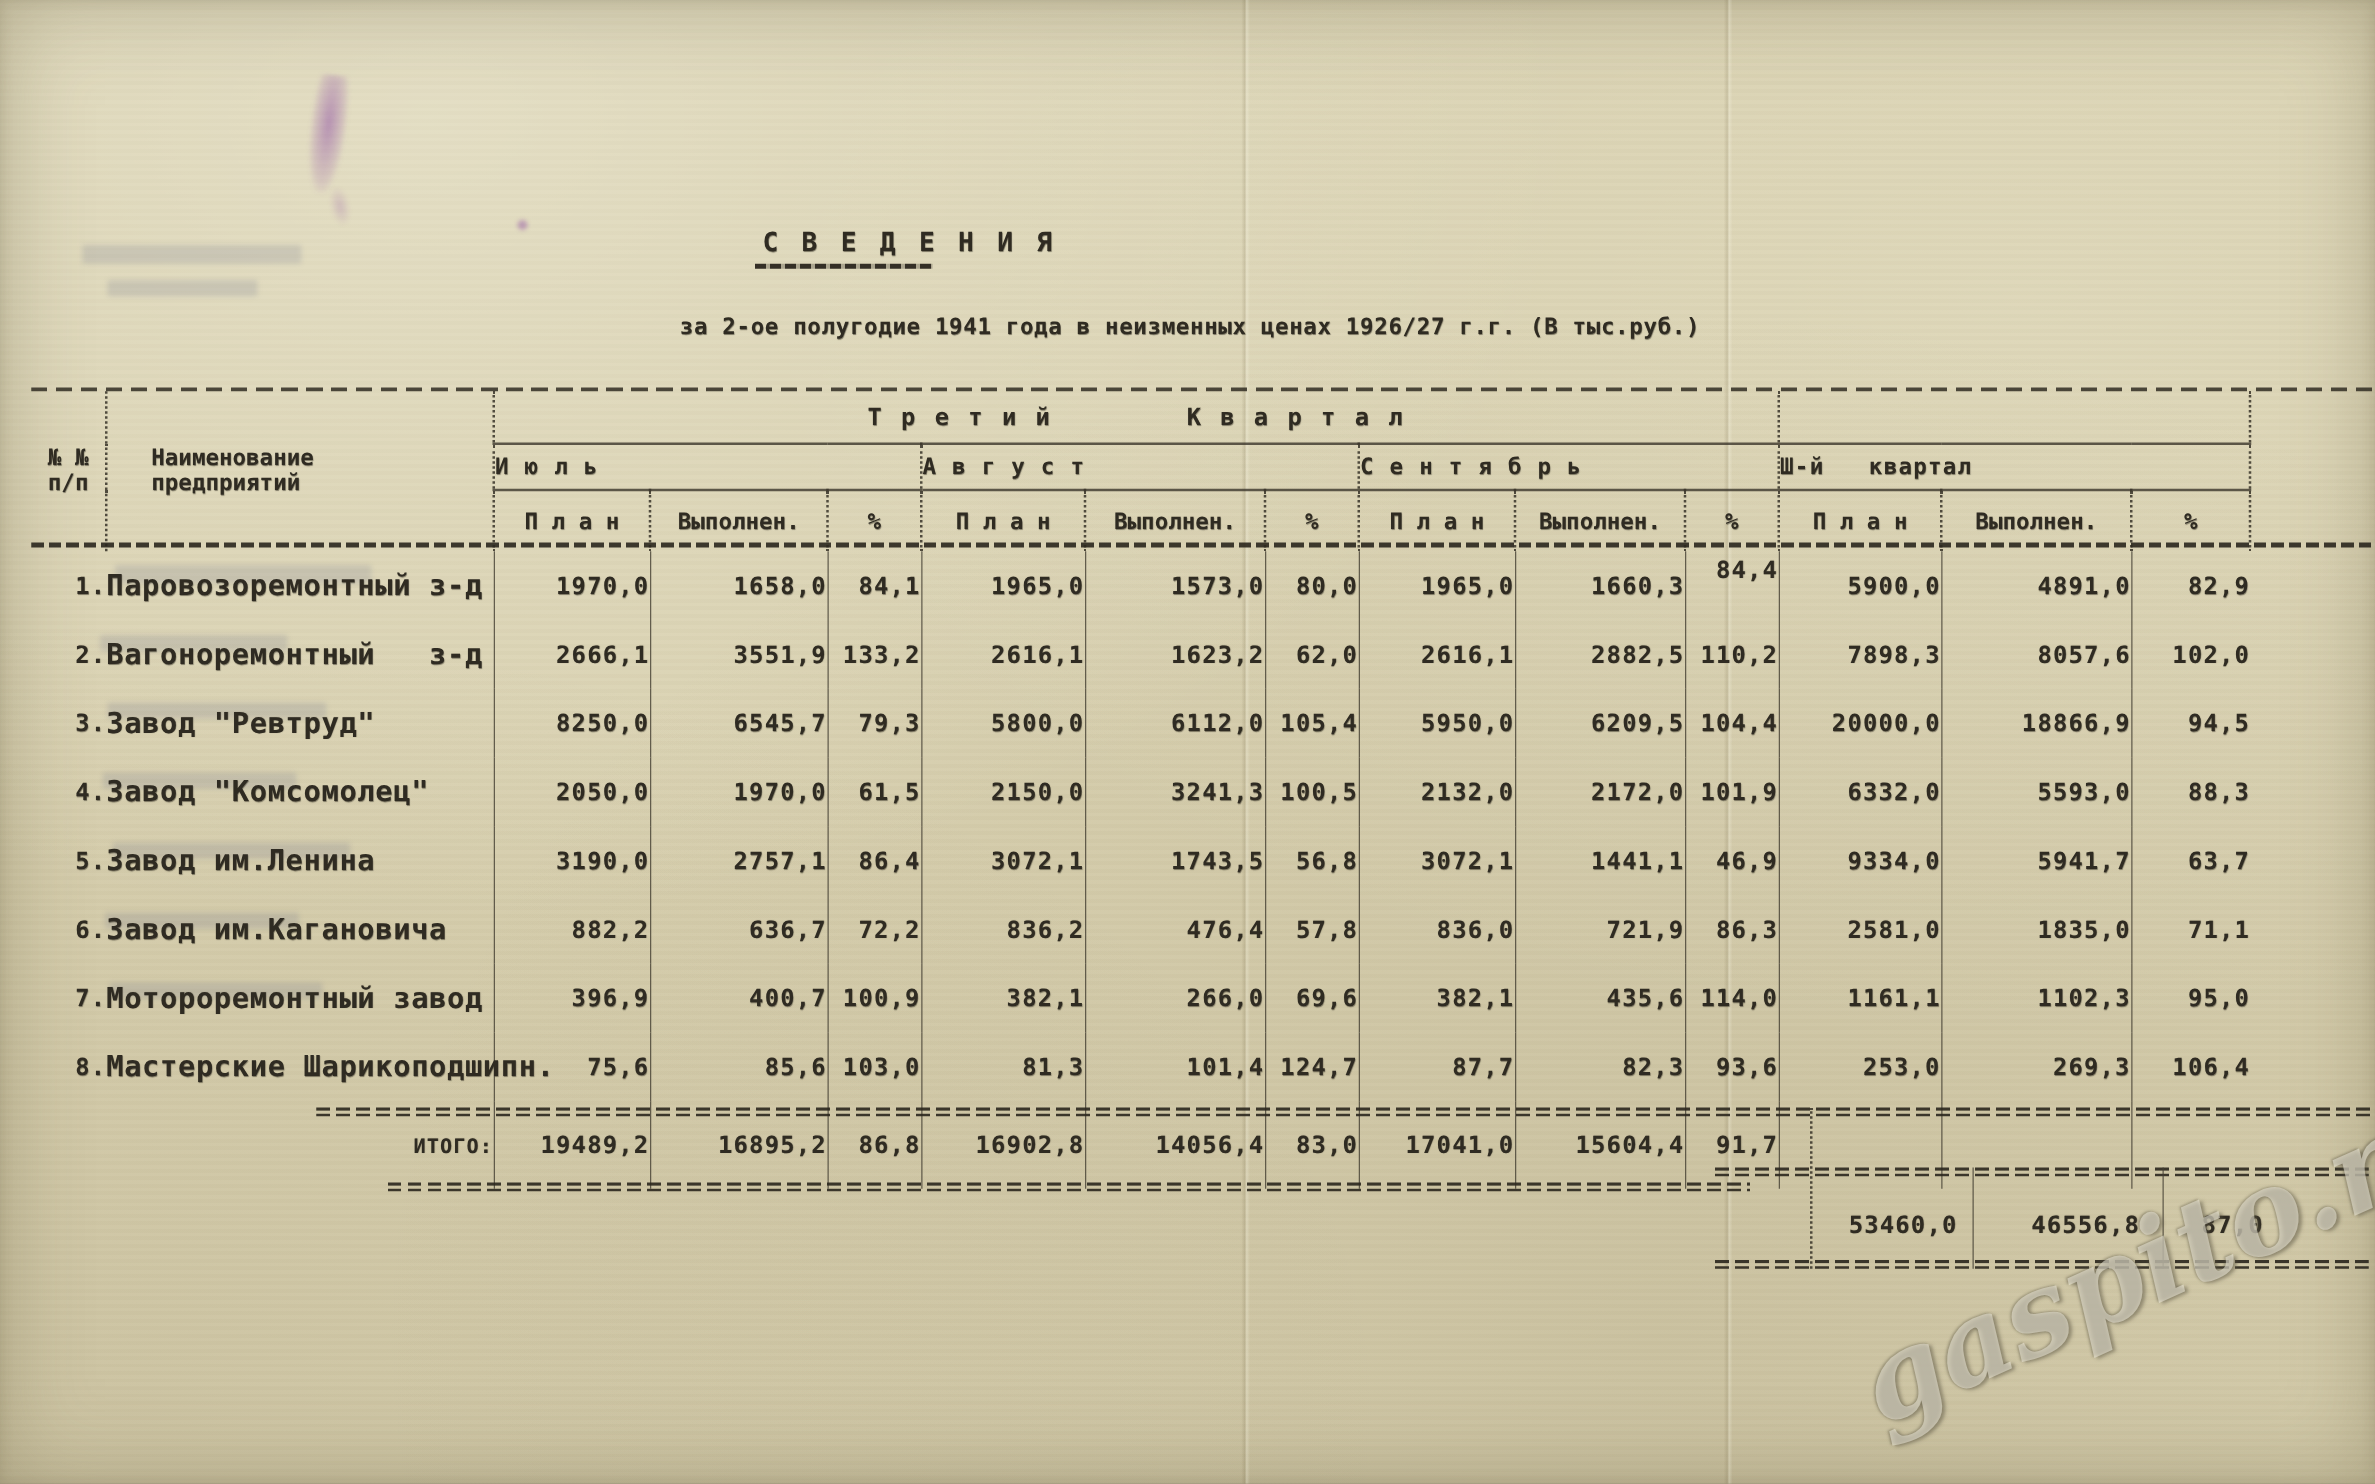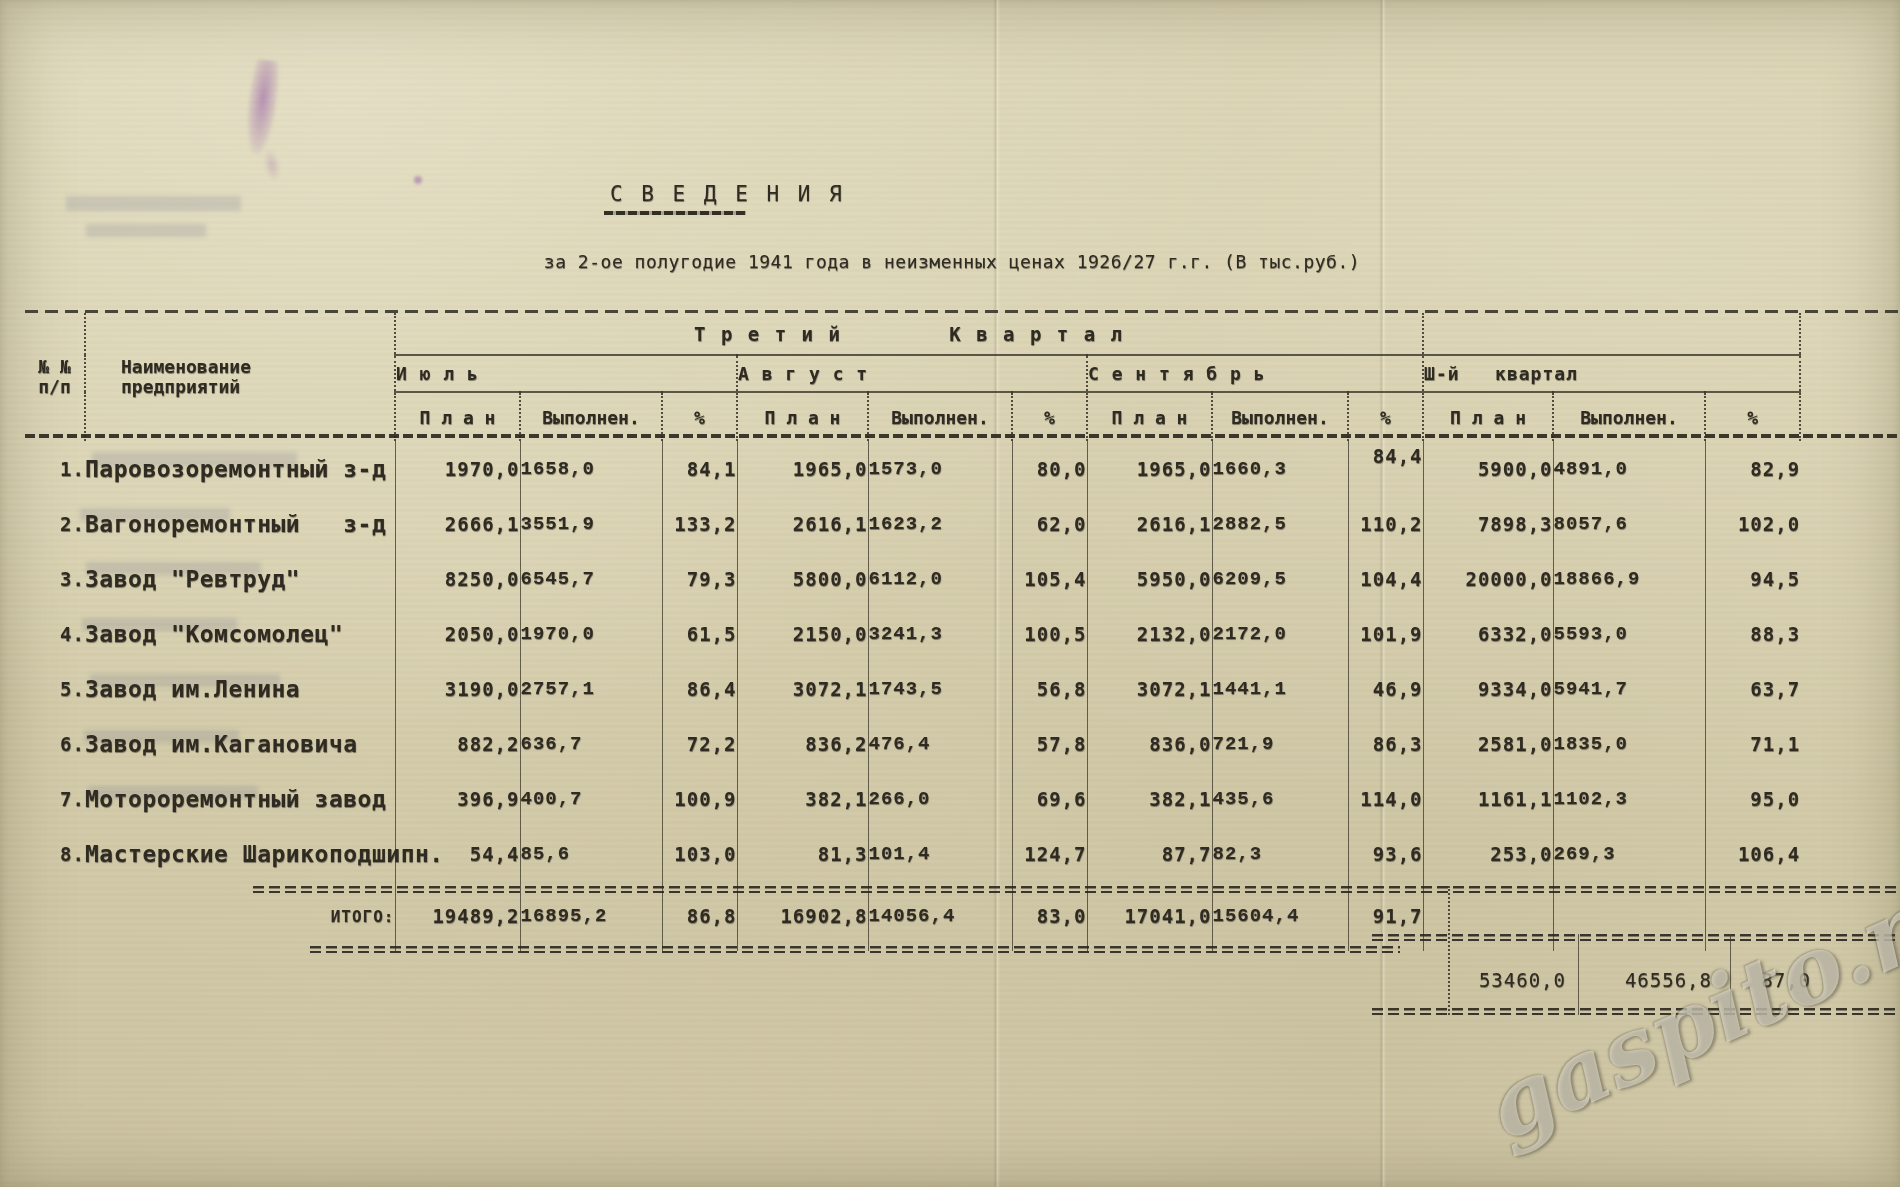--- a/index.html
+++ b/index.html
@@ -9,21 +9,21 @@
   .paper{position:absolute;inset:0;background-color:#d8d0af;
     background-image:
       radial-gradient(ellipse at 18% 8%, rgba(255,255,244,0.30), transparent 42%),
       radial-gradient(ellipse at 85% 20%, rgba(255,255,240,0.16), transparent 45%),
       radial-gradient(ellipse at 70% 90%, rgba(120,105,70,0.14), transparent 55%),
       radial-gradient(ellipse at 5% 95%, rgba(120,105,70,0.12), transparent 40%),
       repeating-linear-gradient(0deg, rgba(255,255,250,0.02) 0 3px, rgba(110,100,70,0.025) 3px 6px);
     box-shadow: inset 0 0 70px rgba(95,85,55,0.35), inset 0 0 10px rgba(95,85,55,0.18);}
   .crease{position:absolute;top:0;bottom:0;width:7px;
     background:linear-gradient(90deg, transparent, rgba(105,92,58,0.17) 40%, rgba(255,255,242,0.26) 62%, transparent);}
-  .ink{color:#2f2b22;font-weight:400;text-shadow:0.4px 0.6px 0.7px rgba(40,36,26,0.55);}
+  .ink{color:#2f2b22;font-weight:700;text-shadow:0.4px 0.6px 0.7px rgba(40,36,26,0.55);}
   .ws-pre{white-space:pre;}
 
   
   .doc-title{position:absolute;left:610px;top:182px;font-size:21px;letter-spacing:3px;}
   .title-underline{position:absolute;left:604px;top:211px;width:142px;height:4px;
     background:repeating-linear-gradient(90deg,#342f26 0 9px, rgba(52,47,38,0.30) 9px 12px);}
   .doc-subtitle{position:absolute;left:268px;top:250px;width:1368px;text-align:center;
     font-size:18px;letter-spacing:0.5px;line-height:24px;}
 
   
@@ -31,21 +31,21 @@
   table.main th, table.main td{padding:0;margin:0;vertical-align:middle;
     color:#2f2b22;font-weight:700;text-shadow:0.4px 0.6px 0.7px rgba(40,36,26,0.5);}
   thead th{font-size:18px;}
   tbody td{height:55px;font-size:19px;letter-spacing:1px;}
   .dl{border-left:2px dotted rgba(55,50,40,0.85);}
   .bb{border-bottom:2px solid rgba(55,50,40,0.78);}
   tbody td:nth-child(n+3):nth-child(-n+14){border-left:1px solid rgba(68,62,50,0.8);}
   .c-num{text-align:right;padding-right:10px;}
   .c-name{text-align:left;padding-left:24px;font-size:23px;letter-spacing:0.5px;white-space:pre;}
   .c-plan{text-align:right;padding-right:16px;}
-  .c-vyp{padding-right:22px;font-family:Liberation Mono, monospace;}
+  .c-vyp{text-align:right;padding-right:22px;}
   .c-pct{text-align:right;padding-right:12px;}
   .c-mar{border:none;}
   tbody tr:nth-child(1) td:nth-child(11){position:relative;top:-13px;}
   .totals-row td{height:70px;}
   .totals-row td:nth-child(3){border-left:none;}
   .totals-row td:nth-child(12){border-left:2px dotted rgba(55,50,40,0.85);}
   .totals-row td:nth-child(13),.totals-row td:nth-child(14){border-left:none;}
   .c-itogo{text-align:right;padding-left:0;padding-right:2px;font-size:16px;letter-spacing:1px;white-space:pre;}
   .h-band{text-align:center;padding-left:55px;font-size:19px;letter-spacing:2px;}
   .h-month{text-align:left;font-size:18px;letter-spacing:1px;}
@@ -271,21 +271,21 @@
           <td class="c-vyp">435,6</td>
           <td class="c-pct">114,0</td>
           <td class="c-plan">1161,1</td>
           <td class="c-vyp">1102,3</td>
           <td class="c-pct">95,0</td>
           <td class="c-mar"></td>
         </tr>
         <tr>
           <td class="c-num">8.</td>
           <td class="c-name">Мастерские Шарикоподшипн.</td>
-          <td class="c-plan">54,4</td>
+          <td class="c-plan">75,6</td>
           <td class="c-vyp">85,6</td>
           <td class="c-pct">103,0</td>
           <td class="c-plan">81,3</td>
           <td class="c-vyp">101,4</td>
           <td class="c-pct">124,7</td>
           <td class="c-plan">87,7</td>
           <td class="c-vyp">82,3</td>
           <td class="c-pct">93,6</td>
           <td class="c-plan">253,0</td>
           <td class="c-vyp">269,3</td>

